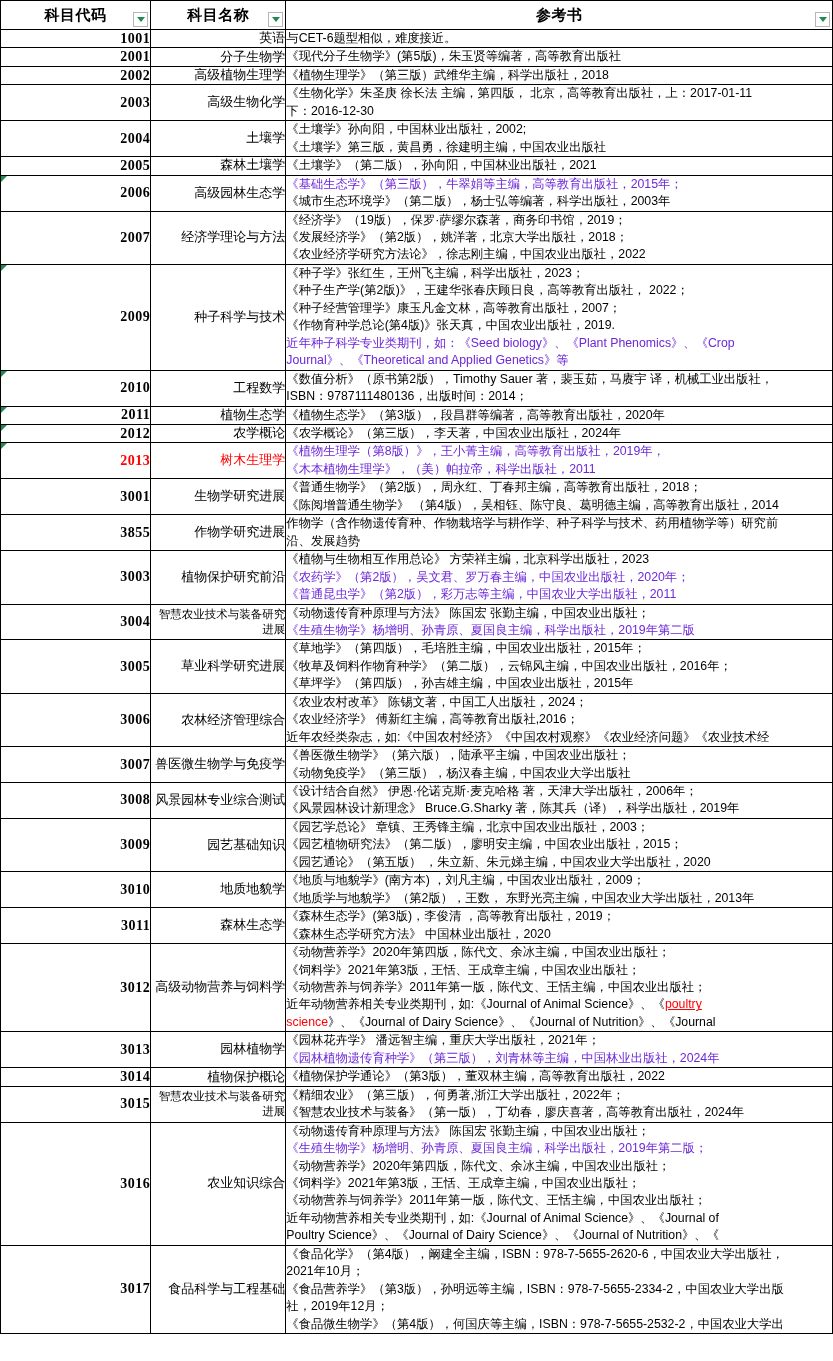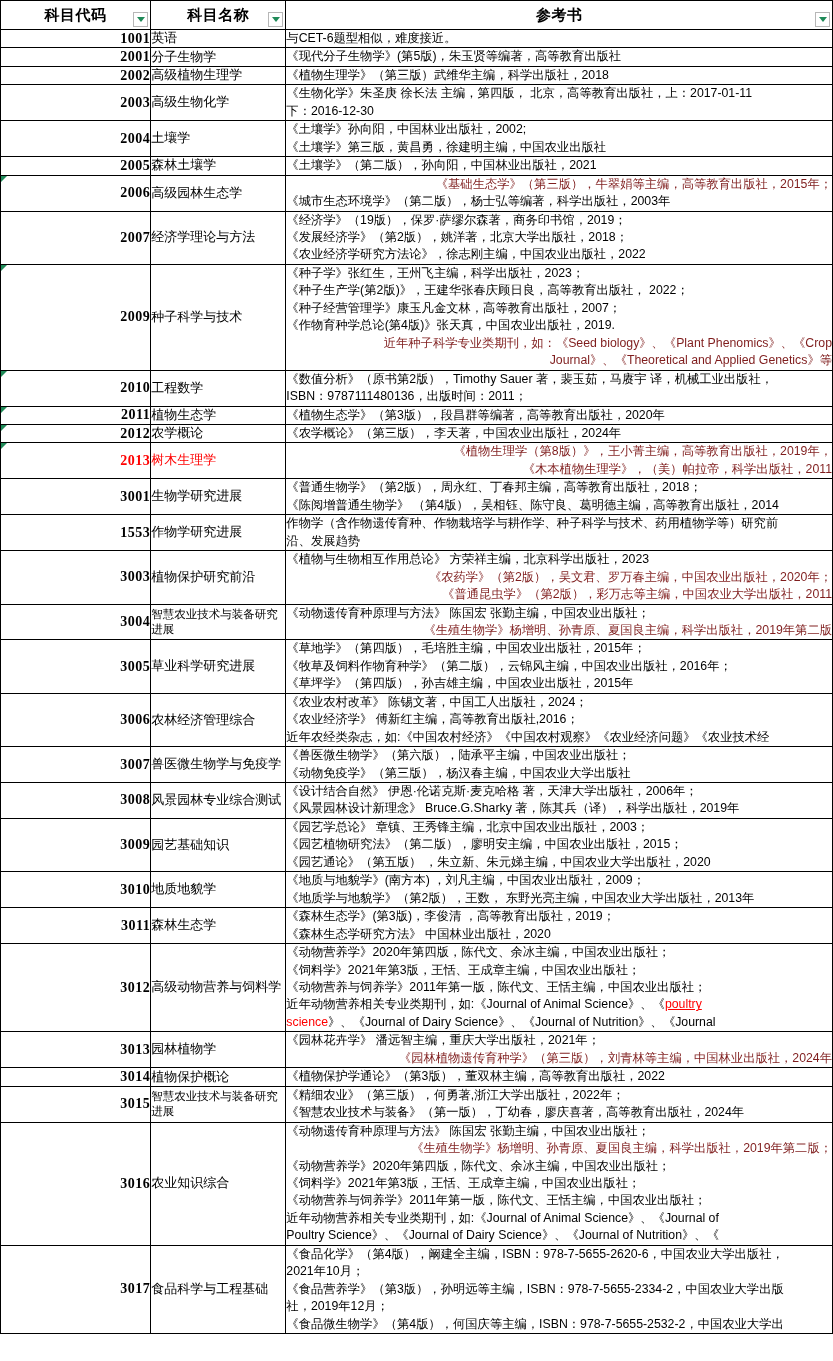--- a/index.html
+++ b/index.html
@@ -73,37 +73,37 @@
 
   
   td.code {
     text-align: right;
     font-weight: bold;
     font-size: 14px;
     font-family: "Liberation Serif", "DejaVu Serif", serif;
     letter-spacing: 0.5px;
   }
   td.name {
-    text-align: left;
+    text-align: right;
     font-size: 13px;
     line-height: 1.3;
   }
   td.book {
     text-align: left;
     font-size: 12.3px;
     line-height: 1.42;
     padding: 1px 0 1px 3px;
     vertical-align: top;
     white-space: nowrap;
   }
   td.book .ln {
     display: block;
     white-space: nowrap;
   }
-  .red { color: #7f1d1d; text-align: right; }
+  .red { color: #6d28d9; }
 
   
   td.mark { position: relative; }
   td.mark::after {
     content: "";
     position: absolute;
     left: 0; top: 0;
     width: 0; height: 0;
     border-top: 6px solid #1f8a58;
     border-right: 6px solid transparent;
@@ -213,21 +213,21 @@
             <span class="ln">《作物育种学总论(第4版)》张天真，中国农业出版社，2019.</span>
             <span class="ln red">近年种子科学专业类期刊，如：《Seed biology》、《Plant Phenomics》、《Crop</span>
             <span class="ln red">Journal》、《Theoretical and Applied Genetics》等</span>
           </td>
         </tr>
         <tr>
           <td class="code mark">2010</td>
           <td class="name">工程数学</td>
           <td class="book">
             <span class="ln">《数值分析》（原书第2版），Timothy Sauer 著，裴玉茹，马赓宇 译，机械工业出版社，</span>
-            <span class="ln">ISBN：9787111480136，出版时间：2011；</span>
+            <span class="ln">ISBN：9787111480136，出版时间：2014；</span>
           </td>
         </tr>
         <tr>
           <td class="code mark">2011</td>
           <td class="name">植物生态学</td>
           <td class="book">
             <span class="ln">《植物生态学》（第3版），段昌群等编著，高等教育出版社，2020年</span>
           </td>
         </tr>
         <tr>
@@ -247,21 +247,21 @@
         </tr>
         <tr>
           <td class="code">3001</td>
           <td class="name">生物学研究进展</td>
           <td class="book">
             <span class="ln">《普通生物学》（第2版），周永红、丁春邦主编，高等教育出版社，2018；</span>
             <span class="ln">《陈阅增普通生物学》 （第4版），吴相钰、陈守良、葛明德主编，高等教育出版社，2014</span>
           </td>
         </tr>
         <tr>
-          <td class="code">1553</td>
+          <td class="code">3855</td>
           <td class="name">作物学研究进展</td>
           <td class="book">
             <span class="ln">作物学（含作物遗传育种、作物栽培学与耕作学、种子科学与技术、药用植物学等）研究前</span>
             <span class="ln">沿、发展趋势</span>
           </td>
         </tr>
         <tr>
           <td class="code">3003</td>
           <td class="name">植物保护研究前沿</td>
           <td class="book">

